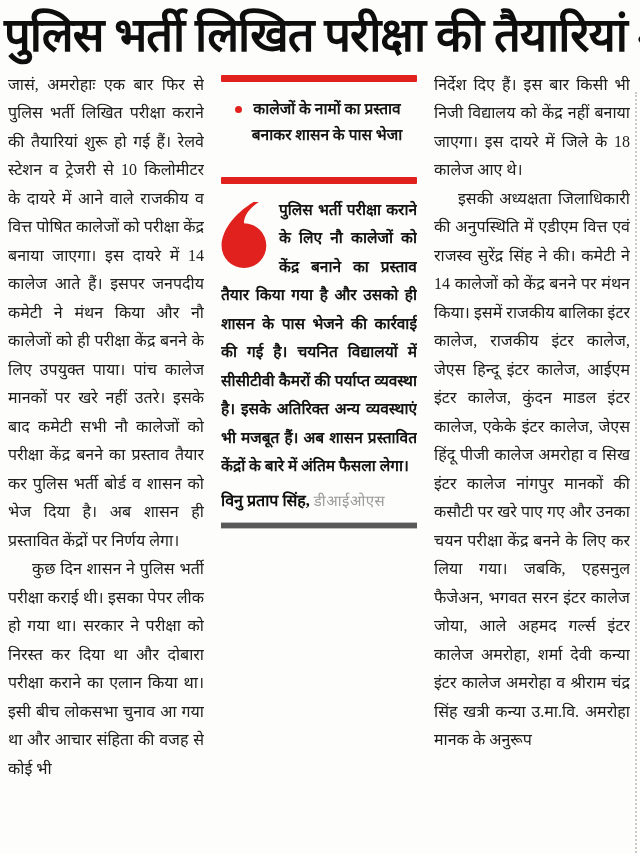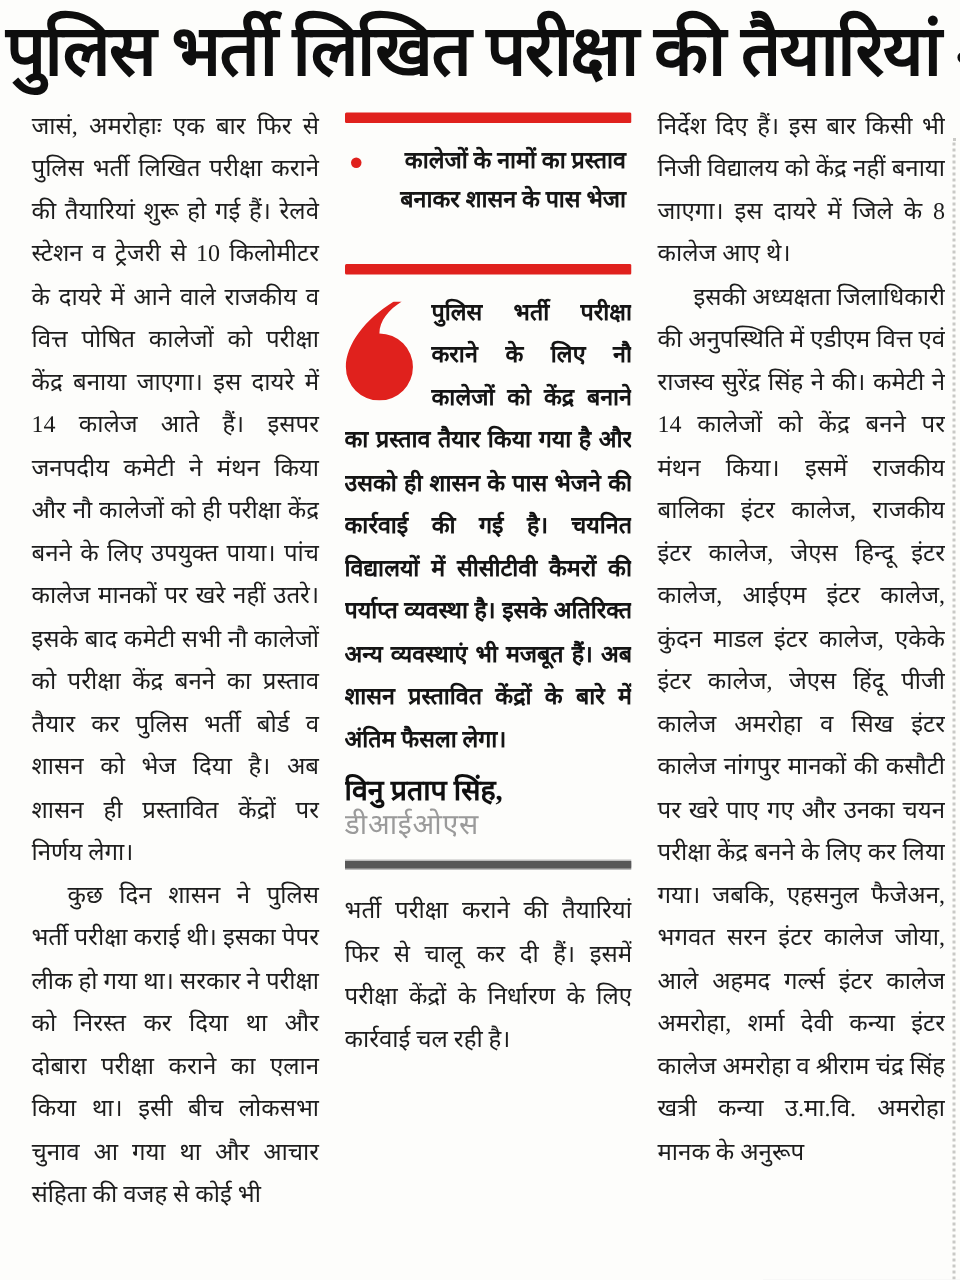--- a/index.html
+++ b/index.html
@@ -26,21 +26,21 @@
     line-height:1.42;
     font-weight:bold;
     color:#0e0e0e;
     text-align:center;
     white-space:nowrap;
     letter-spacing:-1px;
   }
   .columns{
     display:flex;
     gap:17px;
-    padding:0 10px 0 21px;
+    padding:0 10px 0 8px;
     margin-top:2px;
     height:756px;
     overflow:hidden;
   }
   .col{
     flex:1 1 0;
     min-width:0;
     overflow:hidden;
     text-align:justify;
     font-size:16px;
@@ -50,22 +50,22 @@
   .col p.indent{text-indent:24px;}
   .redbar{
     height:7px;
     background:var(--accent-red);
     border-radius:1px;
     margin:4px 0 13px 0;
   }
   .redbar.second{margin:15px 0 12px 0;}
   .bullets{
     list-style:none;
-    margin:4px;padding:0 0 2px 0;
-    text-align:right;
+    margin:14px;padding:0 0 2px 0;
+    text-align:center;
   }
   .bullets li{
     display:flex;
     gap:9px;
     font-weight:600;
     font-size:15.5px;
     line-height:26px;
     margin-bottom:12px;
     color:#161616;
   }
@@ -87,22 +87,22 @@
     font-size:15.5px;
     line-height:26px;
     color:#141414;
     text-align:justify;
   }
   .byline{
     margin-top:9px;
     text-align:left;
     line-height:22px;
   }
-  .bname{font-weight:bold;font-size:19px;color:#0f0f0f;margin-top:40px;}
-  .btitle{color:#9a9a9a;font-size:19px;letter-spacing:.5px;}
+  .bname{font-weight:bold;font-size:16px;color:#0f0f0f;margin-top:40px;}
+  .btitle{color:#9a9a9a;font-size:15px;letter-spacing:.5px;}
   .graybar{
     height:5px;
     background:var(--divider-gray);
     box-shadow:0 1px 0 #bdbdbd, 0 -1px 0 #bdbdbd;
     margin:11px 0 15px 0;
   }
   .edge-dots{
     position:absolute;
     top:92px;bottom:0;right:3px;
     width:0;
@@ -136,24 +136,23 @@
         <svg class="qmark" viewBox="0 0 44 62" aria-hidden="true">
           <path d="M30 0 C 12 11, 0 27, 0 41 a 21 21 0 1 0 21 -21 c 0 -8, 6 -15, 14 -20 Z" fill="#e0211d"></path>
         </svg>
         <span class="qtext">पुलिस भर्ती परीक्षा कराने के लिए नौ कालेजों को केंद्र बनाने का प्रस्ताव तैयार किया गया है और उसको ही शासन के पास भेजने की कार्रवाई की गई है। चयनित विद्यालयों में सीसीटीवी कैमरों की पर्याप्त व्यवस्था है। इसके अतिरिक्त अन्य व्यवस्थाएं भी मजबूत हैं। अब शासन प्रस्तावित केंद्रों के बारे में अंतिम फैसला लेगा।</span>
       </div>
       <div class="byline">
         <span class="bname">विनु प्रताप सिंह,</span>
         <span class="btitle">डीआईओएस</span>
       </div>
       <div class="graybar"></div>
-      <p class="body">भर्ती परीक्षा कराने की तैयारियां फिर से चालू कर दी हैं। इसमें परीक्षा केंद्रों के निर्धारण के लिए कार्रवाई चल रही है।</p>
     </div>
 
     <div class="col">
-      <p class="body">निर्देश दिए हैं। इस बार किसी भी निजी विद्यालय को केंद्र नहीं बनाया जाएगा। इस दायरे में जिले के 8 कालेज आए थे।</p>
+      <p class="body">निर्देश दिए हैं। इस बार किसी भी निजी विद्यालय को केंद्र नहीं बनाया जाएगा। इस दायरे में जिले के 18 कालेज आए थे।</p>
       <p class="body indent">इसकी अध्यक्षता जिलाधिकारी की अनुपस्थिति में एडीएम वित्त एवं राजस्व सुरेंद्र सिंह ने की। कमेटी ने 14 कालेजों को केंद्र बनने पर मंथन किया। इसमें राजकीय बालिका इंटर कालेज, राजकीय इंटर कालेज, जेएस हिन्दू इंटर कालेज, आईएम इंटर कालेज, कुंदन माडल इंटर कालेज, एकेके इंटर कालेज, जेएस हिंदू पीजी कालेज अमरोहा व सिख इंटर कालेज नांगपुर मानकों की कसौटी पर खरे पाए गए और उनका चयन परीक्षा केंद्र बनने के लिए कर लिया गया। जबकि, एहसनुल फैजेअन, भगवत सरन इंटर कालेज जोया, आले अहमद गर्ल्स इंटर कालेज अमरोहा, शर्मा देवी कन्या इंटर कालेज अमरोहा व श्रीराम चंद्र सिंह खत्री कन्या उ.मा.वि. अमरोहा मानक के अनुरूप</p>
     </div>
 
   </div>
 
   <div class="edge-dots"></div>
 </div>
 
 </body></html>

